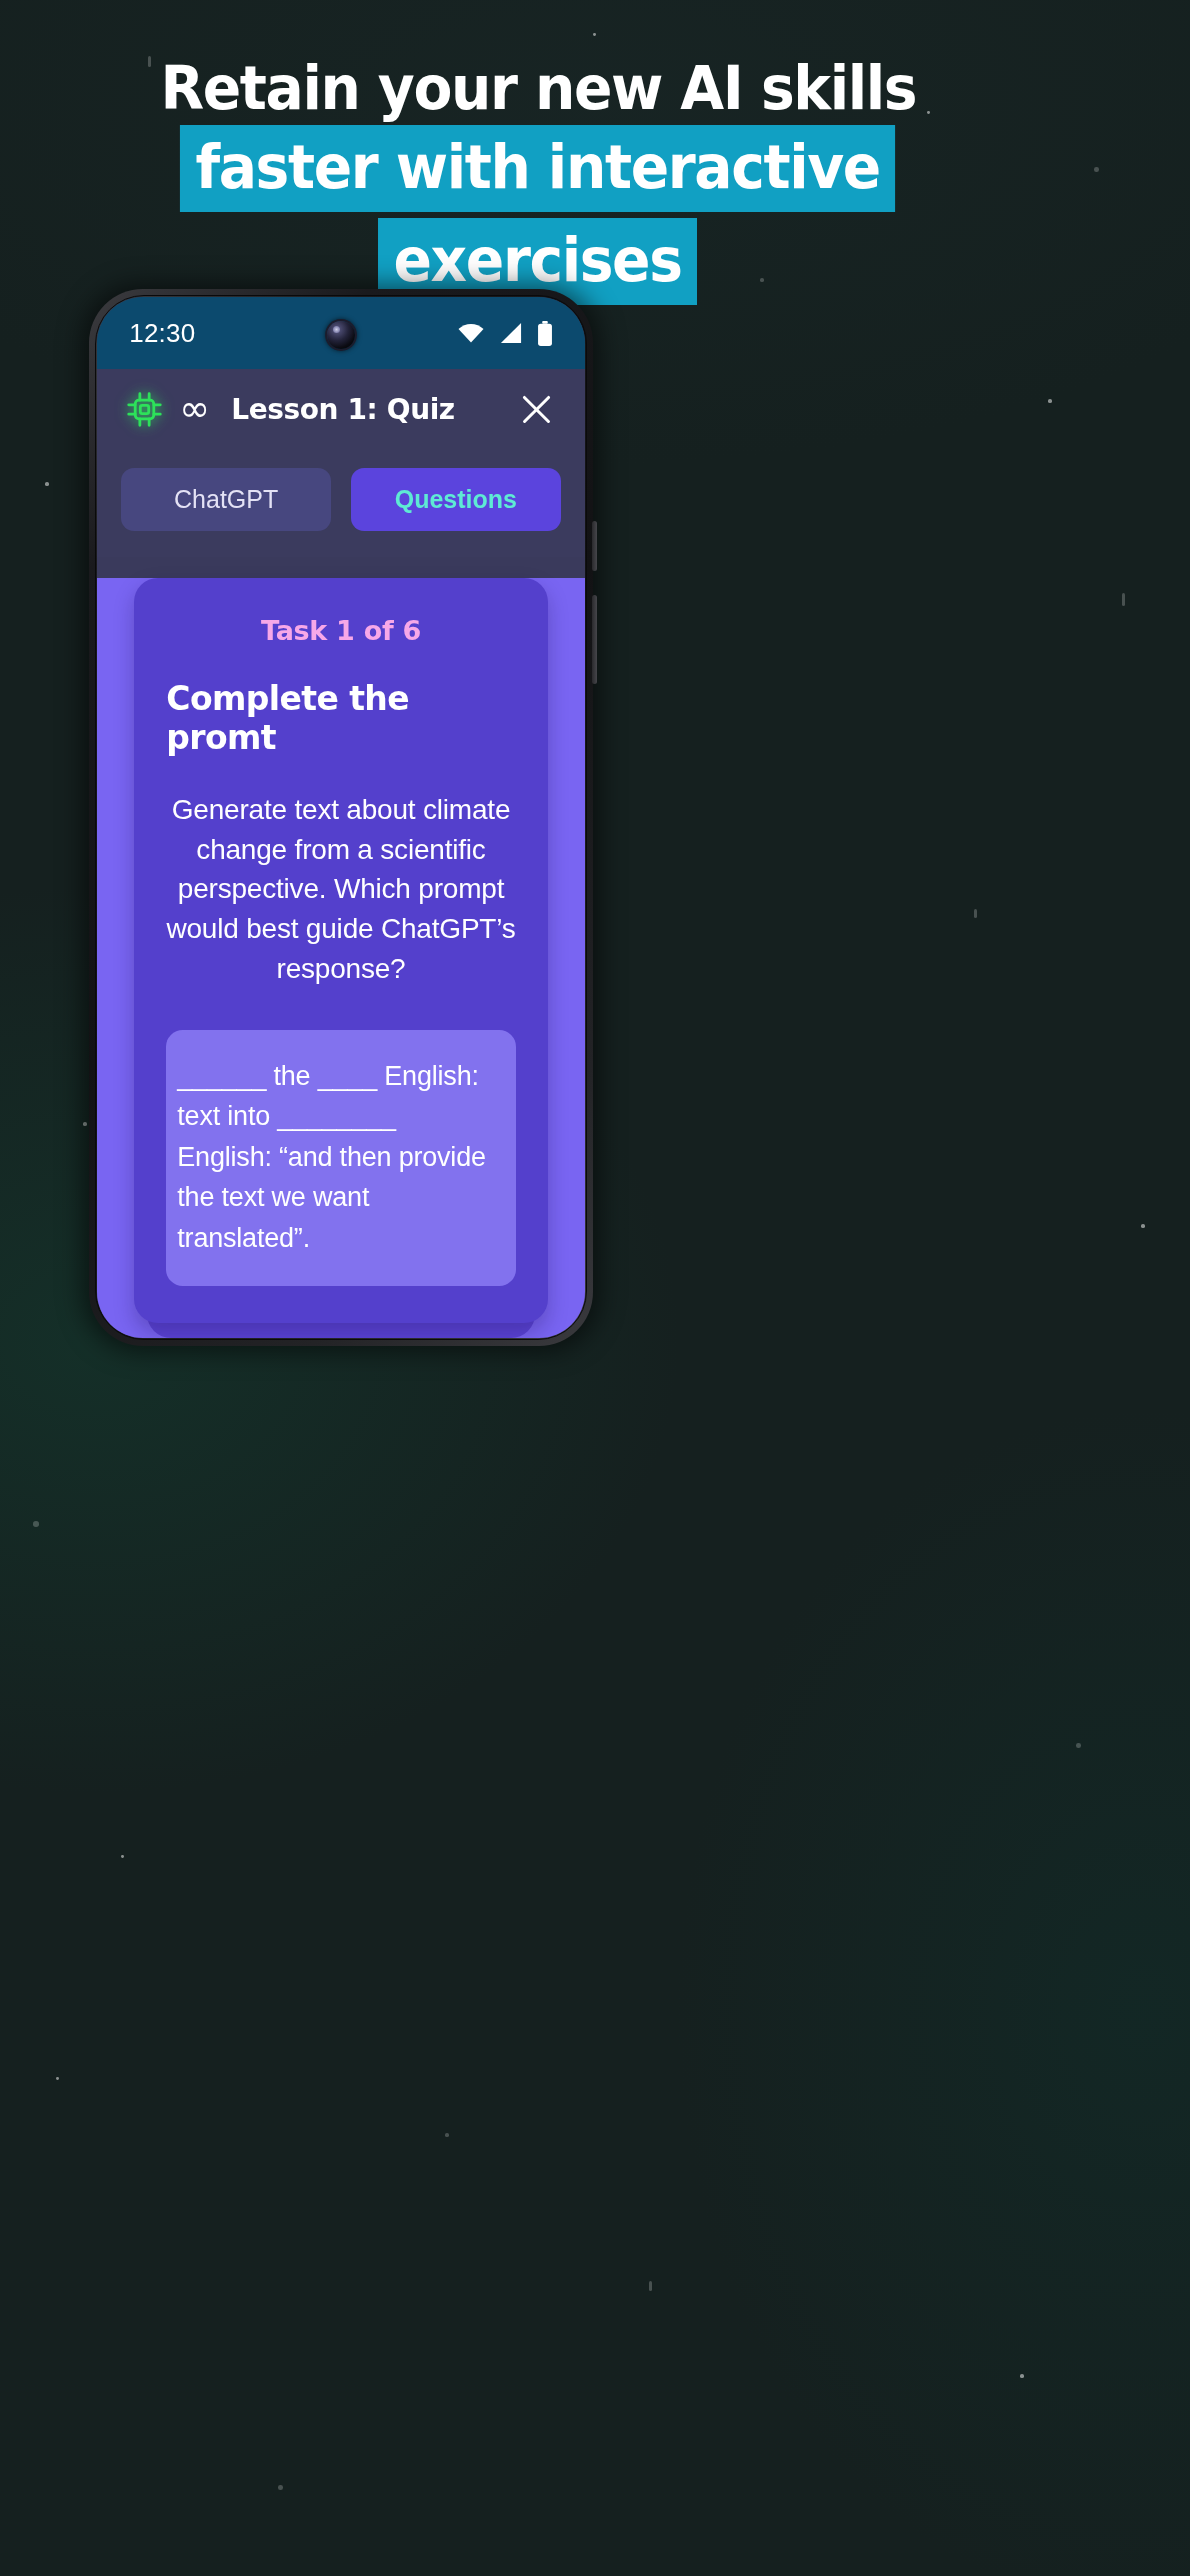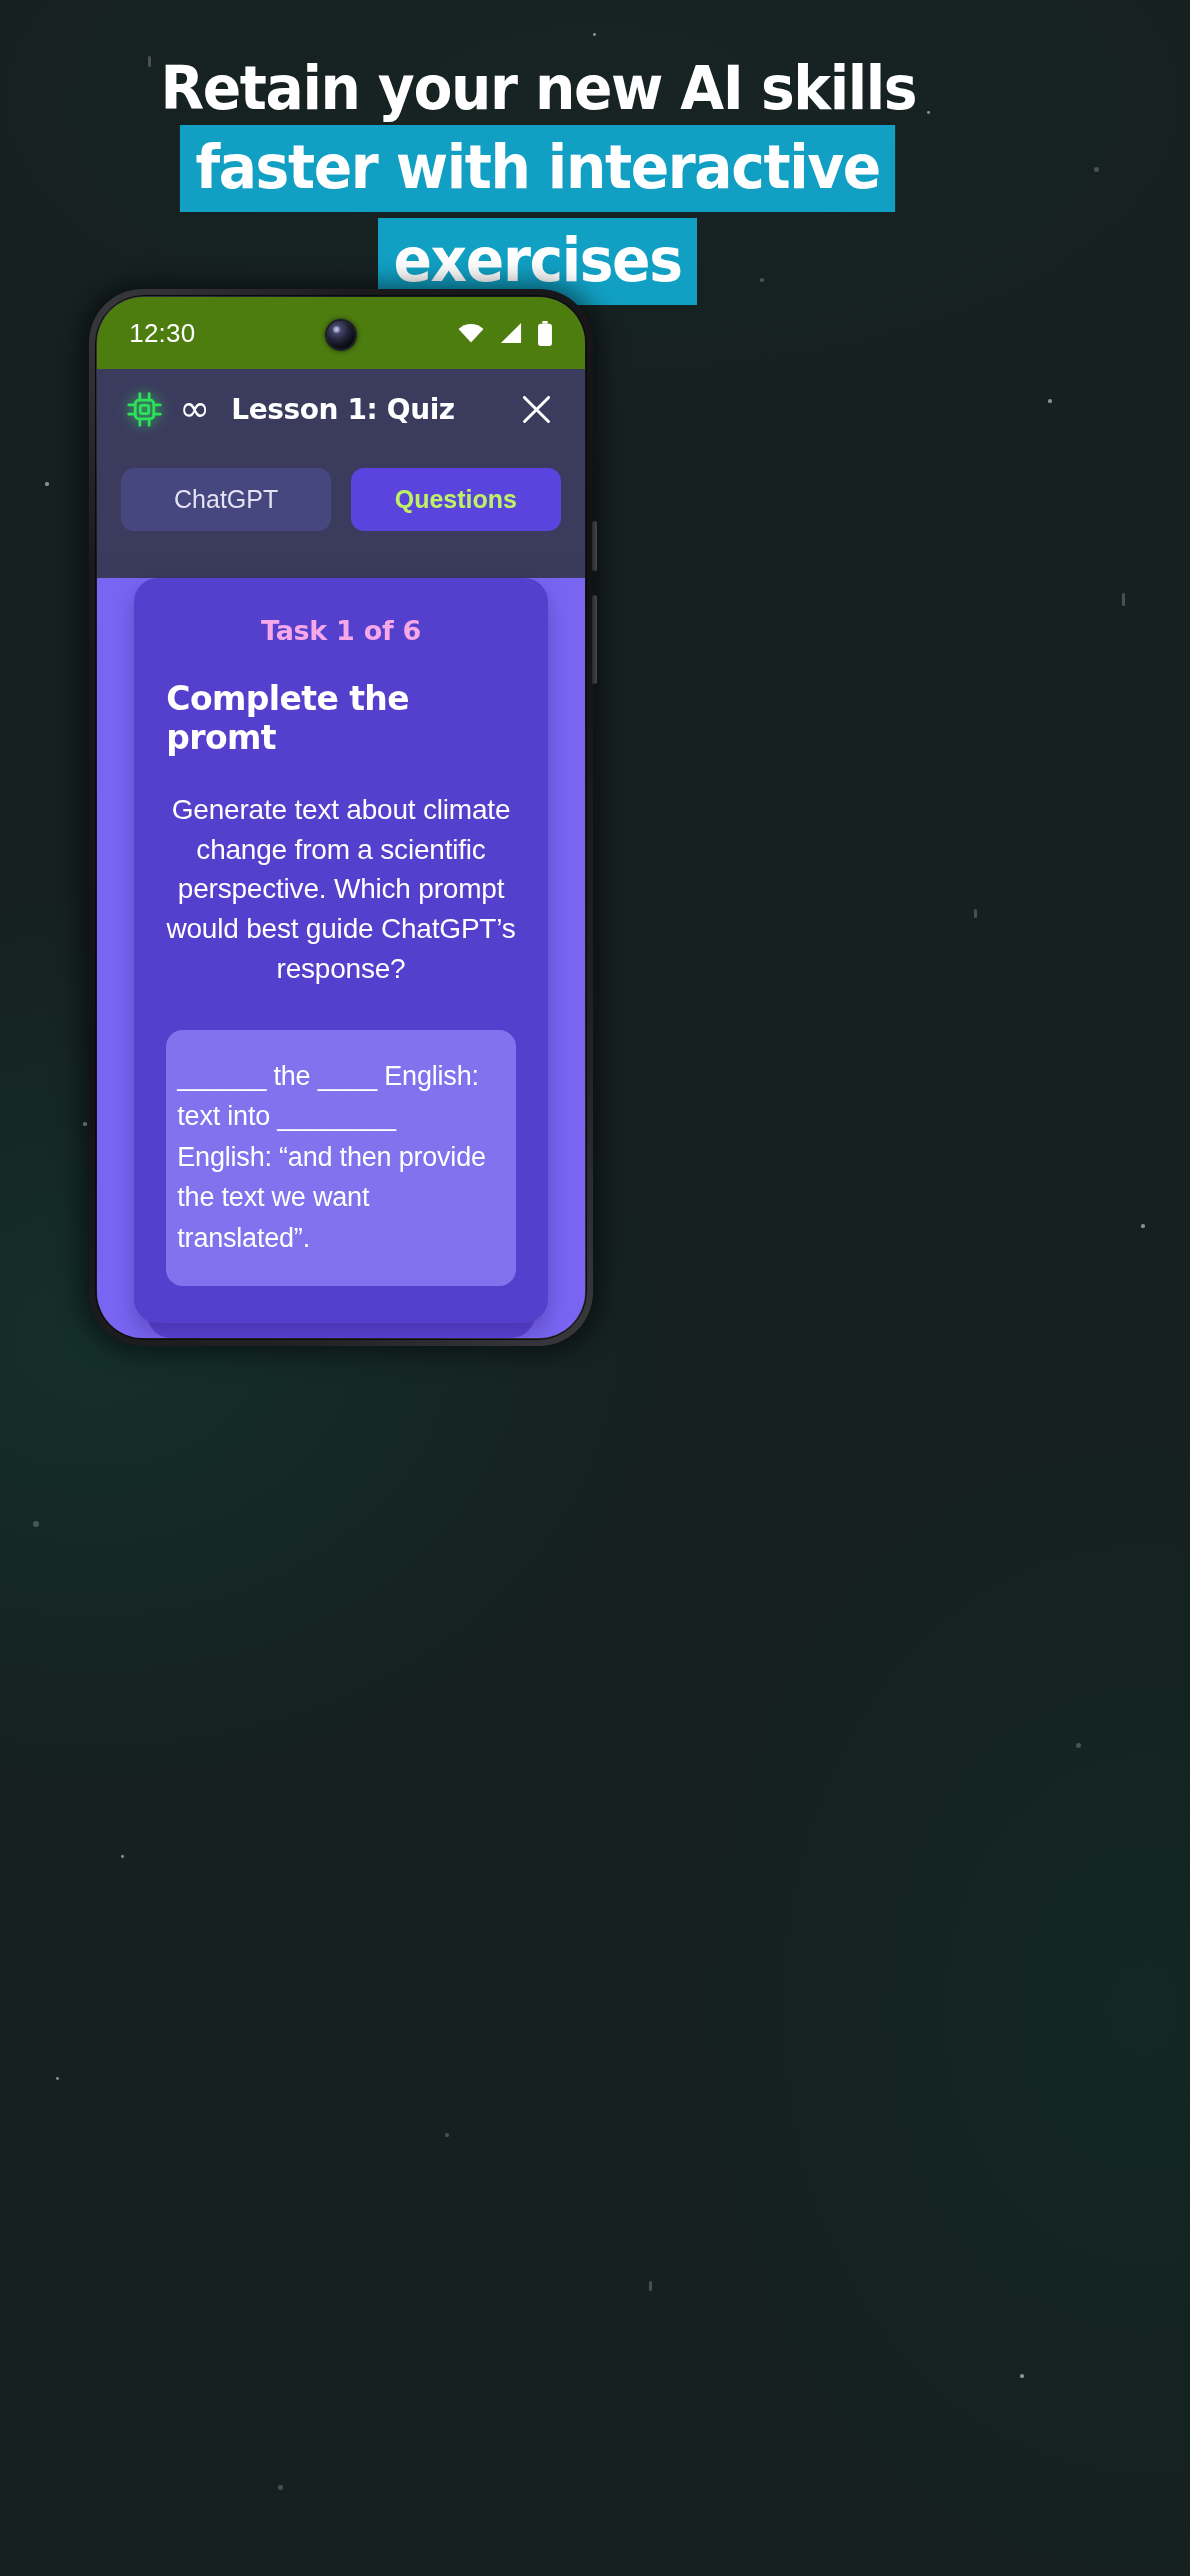--- a/index.html
+++ b/index.html
@@ -115,21 +115,21 @@
     inset: 8.3px;
     border-radius: 46px;
     overflow: hidden;
     background: #3a3a5c;
   }
 
   
   .statusbar {
     position: relative;
     height: 72px;
-    background: #4d7c0f;
+    background: #0c4a6e;
     display: flex;
     align-items: center;
     padding: 0 32px 0 32px;
     z-index: 4;
     justify-content: flex-end;
   }
   .status-time {
     color: #fff;
     font-size: 26px;
     letter-spacing: 0.2px;
@@ -227,21 +227,21 @@
     align-items: center;
     justify-content: center;
     color: #e4e2f5;
     font-size: 25px;
     background: #47477f;
     border: none;
     font-family: "Liberation Sans", sans-serif;
   }
   .tab.active {
     background: #5b44dd;
-    color: #bef264;
+    color: #5eead4;
     font-weight: bold;
   }
 
   
   .app-body {
     background: #7965F2;
     height: 100%;
     padding: 0 0 0 0;
     position: relative;
   }

